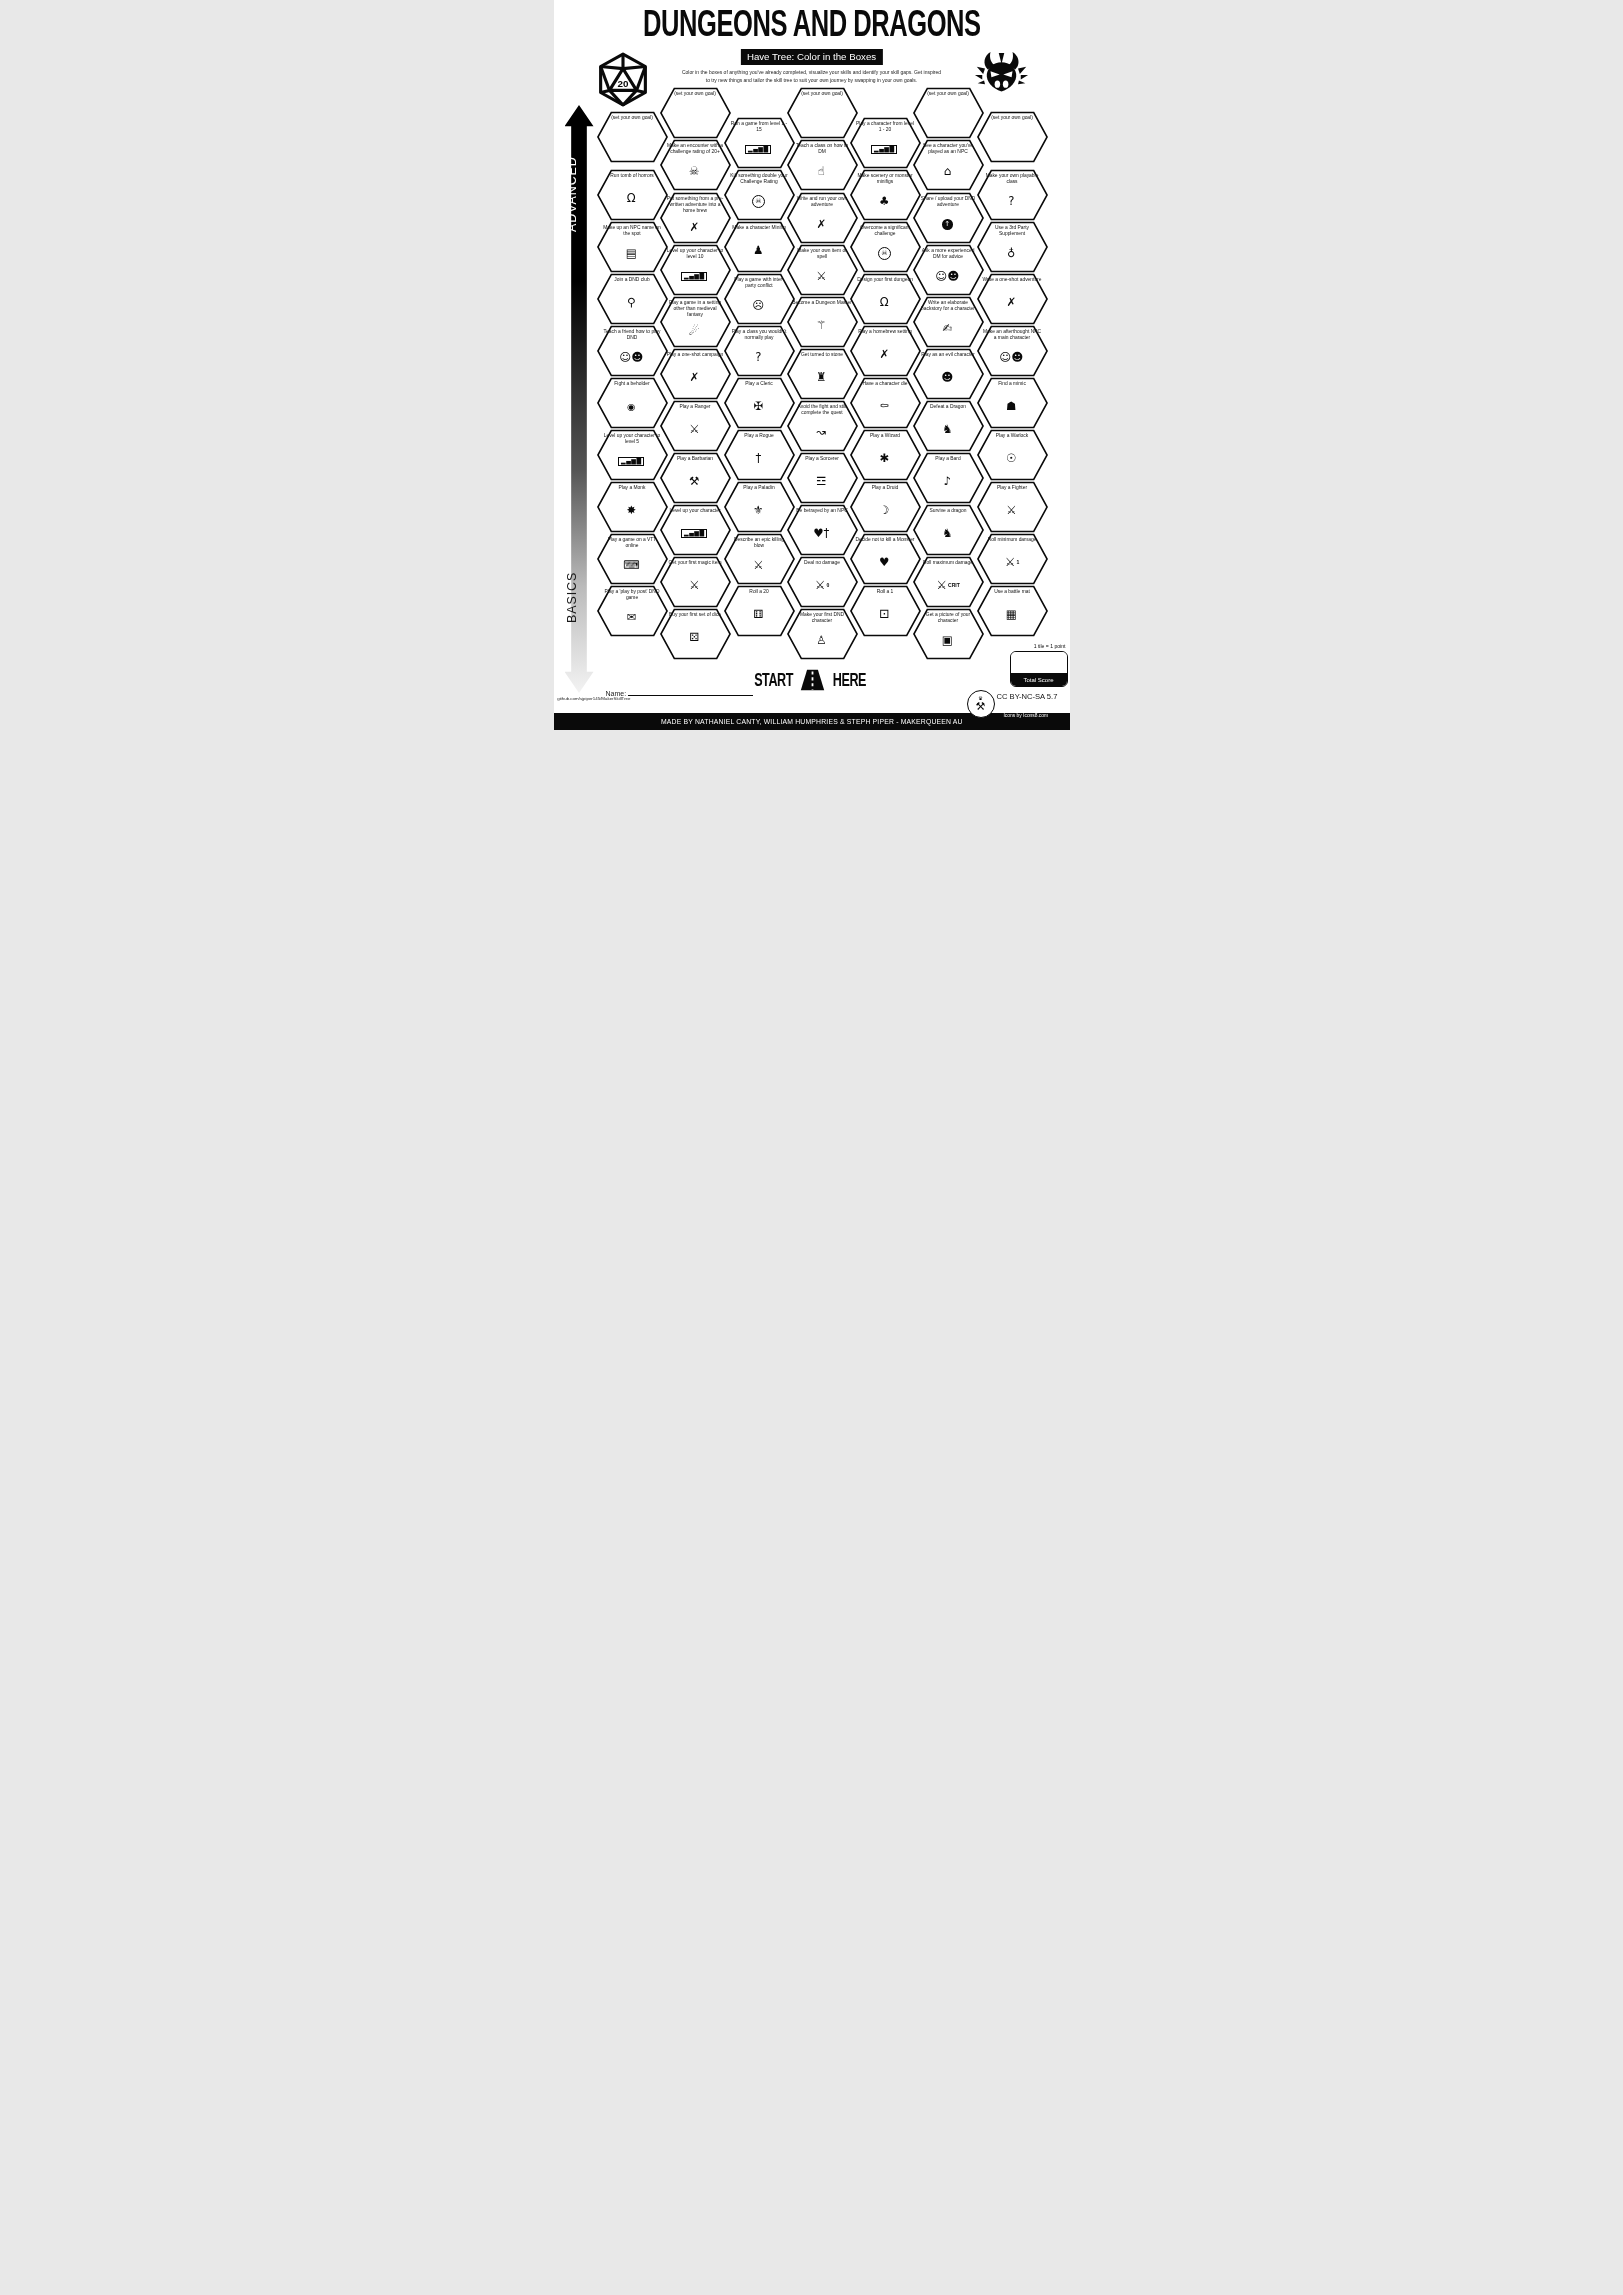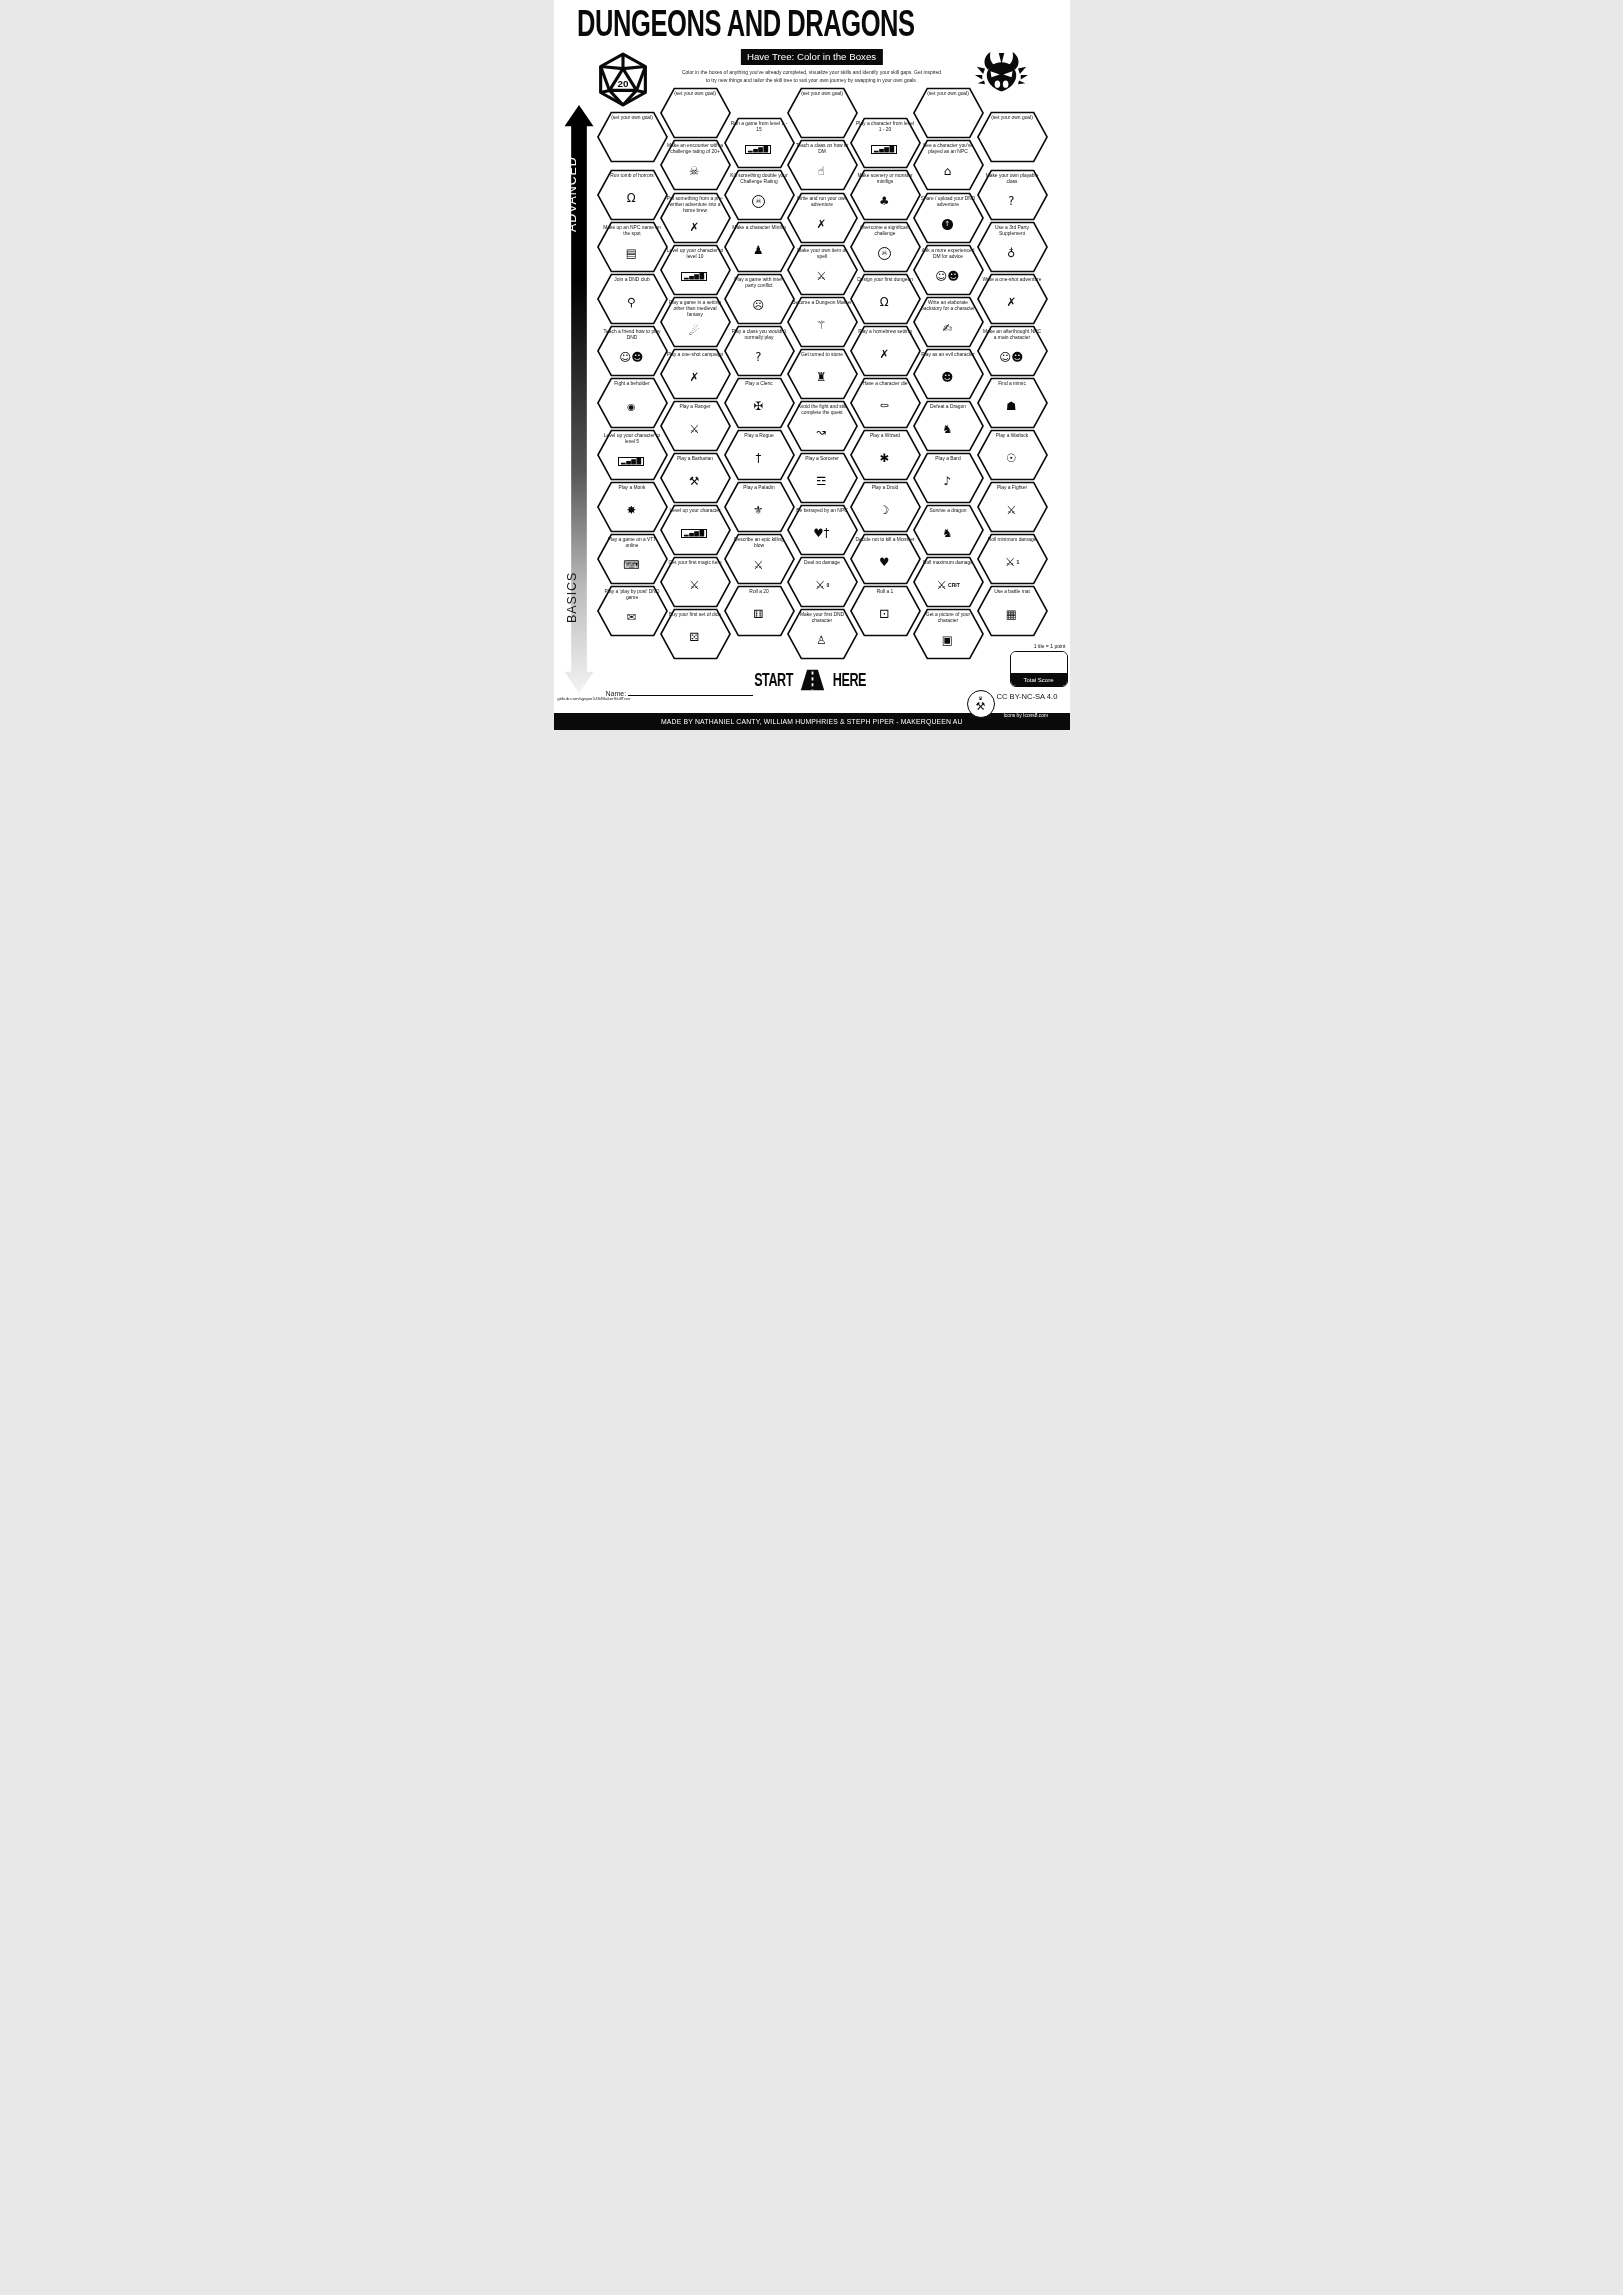--- a/index.html
+++ b/index.html
@@ -1,20 +1,20 @@
 <!DOCTYPE html>
 <html style="font-size:7.4px"><head>
 <meta charset="utf-8">
 <style>
   html,body{margin:0;padding:0;background:#e8e8e8;}
   #page{position:relative;width:516px;height:730px;margin:0 auto;background:#fff;
         font-family:"Liberation Sans",sans-serif;color:#0a0a0a;overflow:hidden;}
 
   
-  #title{position:absolute;top:6.5px;left:0;width:100%;text-align:left;
+  #title{position:absolute;top:6.5px;left:0;width:100%;text-align:center;
          font-weight:700;font-size:29px;letter-spacing:-0.5px;white-space:nowrap;}
   #title span{display:inline-block;transform:scale(0.88,1.28);transform-origin:center;}
   #subtitle{position:absolute;top:49px;left:50%;transform:translateX(-50%);
             background:#0a0a0a;color:#fff;font-size:9.7px;padding:2.3px 6.5px 3.2px;}
   #desc{position:absolute;top:69px;left:50%;transform:translateX(-50%);width:333px;
         text-align:center;font-size:5px;line-height:1.55;color:#222;}
 
   #d20-badge{position:absolute;left:43px;top:52px;width:52px;height:55px;}
   #dragon-badge{position:absolute;right:41px;top:50px;width:55px;height:50px;}
 
@@ -1074,21 +1074,21 @@
   <div id="tile-point">1 tile = 1 point</div>
   <div id="score-box">
     <div class="score-top"></div>
     <div class="score-bottom">Total Score</div>
   </div>
 
   <div id="makerqueen-badge">
     <span class="crown">♛</span>
     <span class="tools">⚒</span>
   </div>
-  <div id="license">CC BY-NC-SA 4.0</div>
+  <div id="license">CC BY-NC-SA 5.7</div>
   <div id="icons-credit">Icons by Icons8.com</div>
 
   <div id="footer-bar">
     <span id="footer-text">MADE BY NATHANIEL CANTY, WILLIAM HUMPHRIES &amp; STEPH PIPER  -  MAKERQUEEN AU</span>
   </div>
 
 </div>
 
 
 </body></html>

